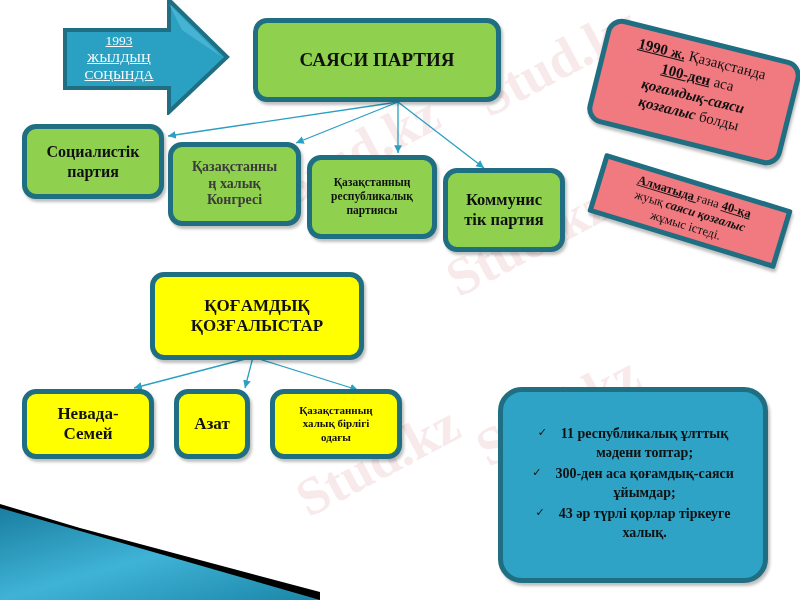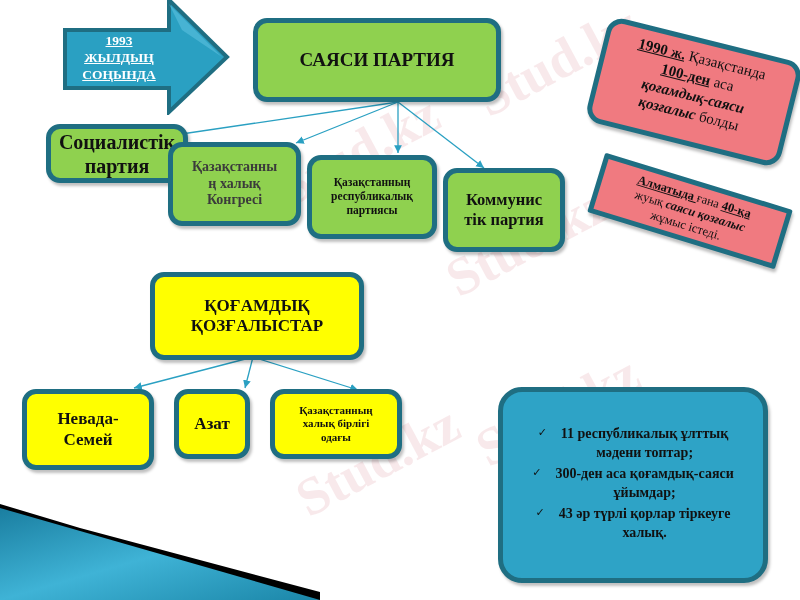--- a/index.html
+++ b/index.html
@@ -52,31 +52,31 @@
     <line x1="253" y1="357" x2="134" y2="388" marker-end="url(#ah)"></line>
     <line x1="253" y1="357" x2="245" y2="388" marker-end="url(#ah)"></line>
     <line x1="253" y1="357" x2="358" y2="390" marker-end="url(#ah)"></line>
   </g>
 </svg>
 
 <svg class="abs" style="left:62px; top:0;" width="170" height="115" viewBox="0 0 170 115">
   <polygon points="3,30 107,30 107,0 165,57 107,112 107,88 3,88" fill="#2aa0c2" stroke="#1f6e82" stroke-width="4"></polygon>
   <polygon points="107,4 160,57 120,30" fill="#5cc0dd" opacity="0.6"></polygon>
 </svg>
-<div class="abs" style="left:68px; top:33px; width:102px; text-align:center; color:#fff; font-weight:bold; font-size:13.5px; line-height:1.25; text-decoration:underline;">
+<div class="abs" style="left:68px; top:33px; width:102px; text-align:center; color:#fff; font-weight:normal; font-size:13.5px; line-height:1.25; text-decoration:underline;">
   <div>1993</div>
   <div>ЖЫЛДЫҢ</div>
   <div>СОҢЫНДА</div>
 </div>
 
 <div class="box green" style="left:253px; top:18px; width:248px; height:84px; font-size:19px;text-align:right;">
   <span>САЯСИ ПАРТИЯ</span>
 </div>
 
-<div class="box green" style="left:22px; top:124px; width:142px; height:59px; font-size:20px;margin-left:24px;">
+<div class="box green" style="left:22px; top:124px; width:142px; height:75px; font-size:16px;">
   <span>Социалистік партия</span>
 </div>
 <div class="box green" style="left:168px; top:142px; width:133px; height:84px; font-size:14px; color:#3b3b3b;">
   <div>
     <div>Қазақстанны</div>
     <div>ң халық</div>
     <div>Конгресі</div>
   </div>
 </div>
 <div class="box green" style="left:307px; top:155px; width:130px; height:84px; font-size:11.5px;">
@@ -106,21 +106,21 @@
   <div>жұмыс істеді.</div>
 </div>
 
 <div class="box yellow" style="left:150px; top:272px; width:214px; height:88px; font-size:17px;">
   <div>
     <div>ҚОҒАМДЫҚ</div>
     <div>ҚОЗҒАЛЫСТАР</div>
   </div>
 </div>
 
-<div class="box yellow" style="left:22px; top:389px; width:132px; height:81px; font-size:17px;">
+<div class="box yellow" style="left:22px; top:389px; width:132px; height:70px; font-size:17px;">
   <div>
     <div>Невада-</div>
     <div>Семей</div>
   </div>
 </div>
 <div class="box yellow" style="left:174px; top:389px; width:76px; height:70px; font-size:17px;">
   <span>Азат</span>
 </div>
 <div class="box yellow" style="left:270px; top:389px; width:132px; height:70px; font-size:11px;">
   <div>

